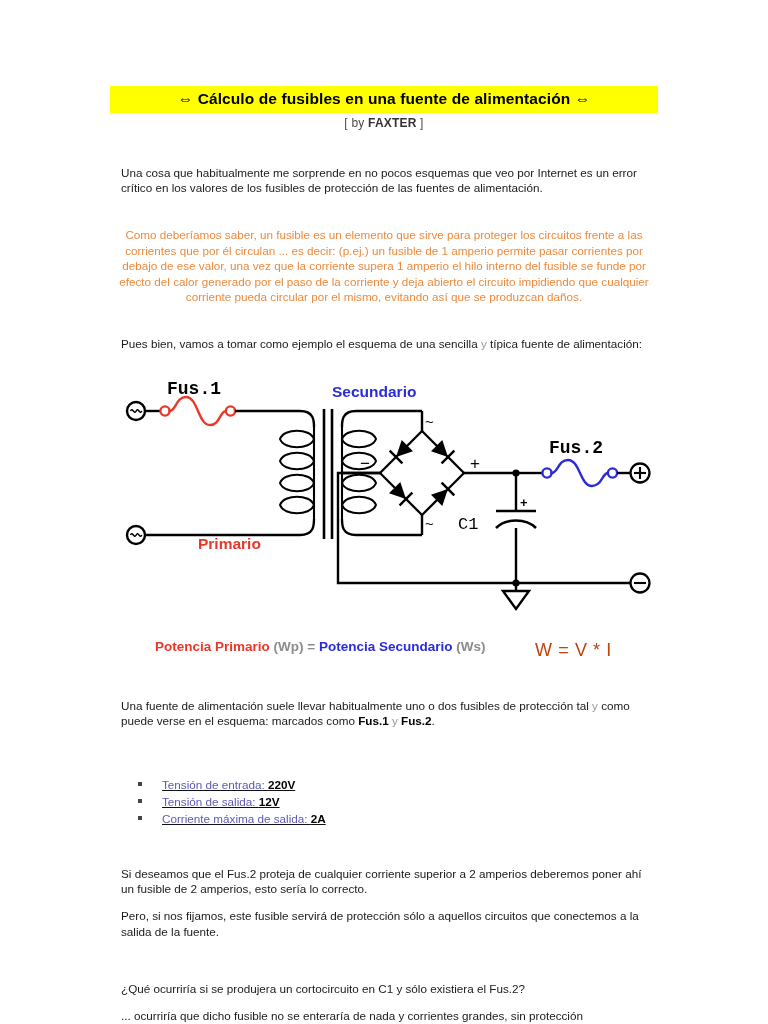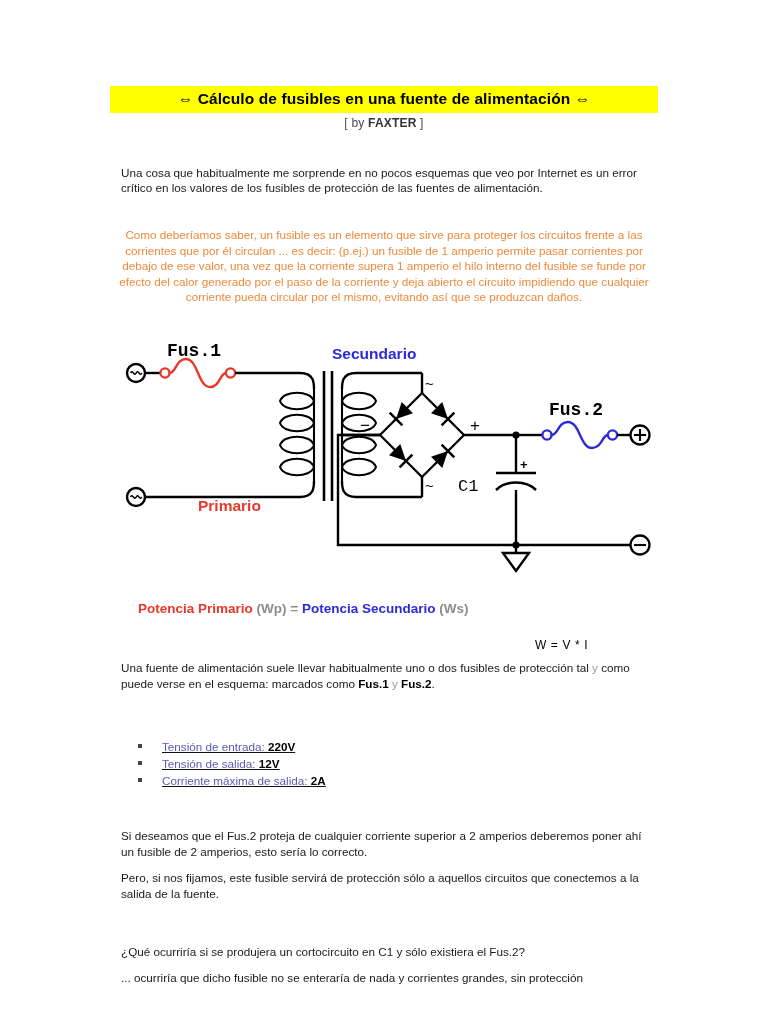--- a/index.html
+++ b/index.html
@@ -105,31 +105,30 @@
   }
   .figure svg { display:block; }
 
   
   .formula {
     position: relative;
     height: 26px;
     font-size: 13.5px;
     font-weight: bold;
   }
-  .formula .fred { color: #E8382B; position:absolute; left: 28px; top: 2px; white-space: nowrap;}
+  .formula .fred { color: #E8382B; position:absolute; left: 45px; top: 2px; white-space: nowrap;}
   .formula .fblue { color: #2B2BD8; }
   .formula .fgrey { color: #8c8c8c; font-weight: bold; }
   .formula .fwvi {
     position: absolute;
     left: 425px; top: 3px;
-    color: #000000;
-    font-size: 12px;
+    color: #c2410c;
+    font-size: 18px;
     font-weight: normal;
     letter-spacing: 0.6px;
-    margin-top: 36px;
   }
 </style>
 </head>
 <body>
 
 <div class="page">
   <div class="content">
 
     <div class="title-bar">⇔ Cálculo de fusibles en una fuente de alimentación ⇔</div>
     <div class="byline"><span>[ by </span><b>FAXTER</b><span> ]</span></div>
@@ -137,20 +136,21 @@
     <div class="sp-24"></div>
 
     <p class="para">Una cosa que habitualmente me sorprende en no pocos esquemas que veo por Internet es un error crítico en los valores de los fusibles de protección de las fuentes de alimentación.</p>
 
     <div class="sp-20"></div>
 
     <p class="orange">Como deberíamos saber, un fusible es un elemento que sirve para proteger los circuitos frente a las corrientes que por él circulan ... es decir: (p.ej.) un fusible de 1 amperio permite pasar corrientes por debajo de ese valor, una vez que la corriente supera 1 amperio el hilo interno del fusible se funde por efecto del calor generado por el paso de la corriente y deja abierto el circuito impidiendo que cualquier corriente pueda circular por el mismo, evitando así que se produzcan daños.</p>
 
     <div class="sp-20"></div>
 
+    <p class="para"><span>Pues bien, vamos a tomar como ejemplo el esquema de una sencilla </span><span class="grey-y">y</span><span> típica fuente de alimentación:</span></p>
 
     <div class="sp-16"></div>
 
     <div class="figure">
       <svg width="548" height="258" viewBox="0 0 548 258">
         <defs>
           <g id="coilhump">
             <path d="M0,0 C 4,-11 30,-11 34,0 C 30,11 4,11 0,0 Z" fill="none" stroke="#000" stroke-width="2.1"></path>
           </g>
         </defs>

